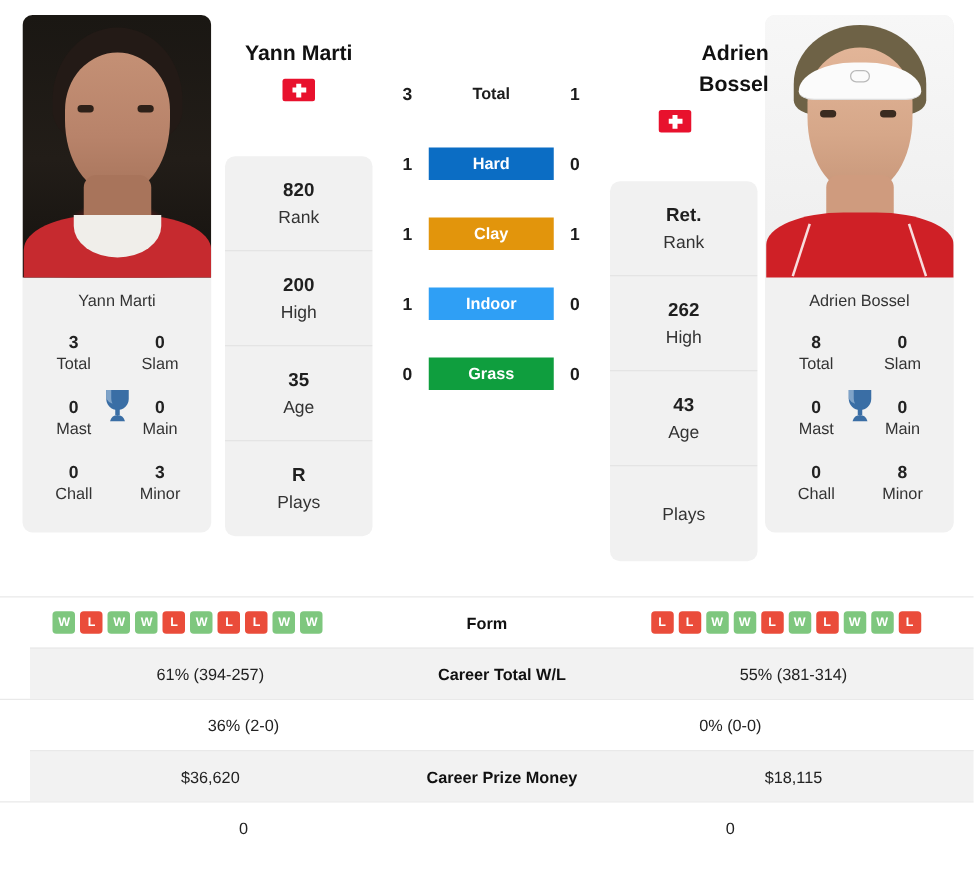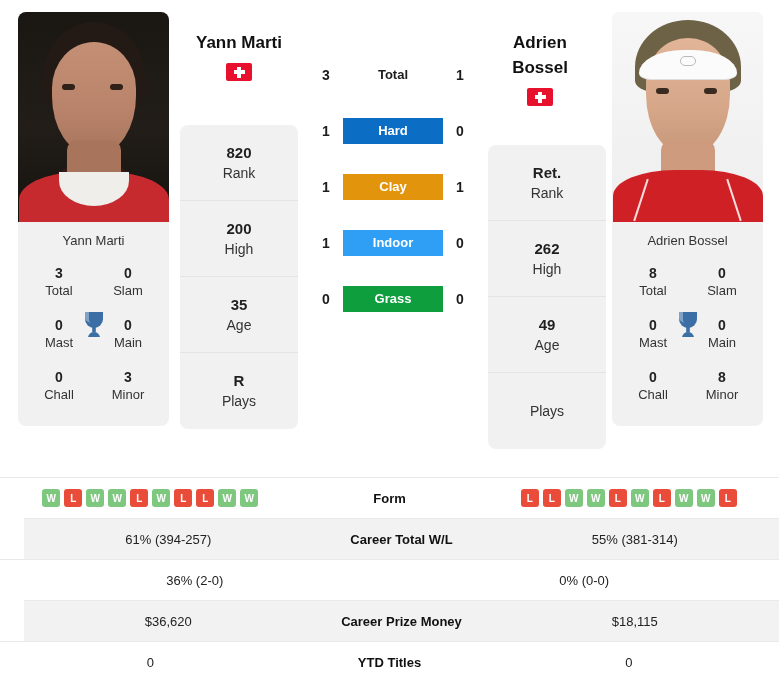--- a/index.html
+++ b/index.html
@@ -211,21 +211,21 @@
   }
 
   
   .name-head {
     position: absolute;
     top: 30px;
     text-align: center;
     width: 150px;
   }
   .name-head.l { left: 164px; }
-  .name-head.r { left: 465px; }
+  .name-head.r { left: 465px; text-align: right; }
   .pname {
     font-size: 17px;
     font-weight: bold;
     color: #111111;
     line-height: 25px;
   }
   .flag {
     width: 26px; height: 18px;
     background: #e8112d;
     border-radius: 2px;
@@ -387,21 +387,21 @@
     <div class="stat-stack right-stack">
       <div class="stat-cell">
         <div class="sval">Ret.</div>
         <div class="slab">Rank</div>
       </div>
       <div class="stat-cell">
         <div class="sval">262</div>
         <div class="slab">High</div>
       </div>
       <div class="stat-cell">
-        <div class="sval">49</div>
+        <div class="sval">43</div>
         <div class="slab">Age</div>
       </div>
       <div class="stat-cell">
         <div class="sval"></div>
         <div class="slab">Plays</div>
       </div>
     </div>
 
     <div class="player-card right">
       <div class="photo right-photo">
@@ -513,18 +513,17 @@
     </div>
 
     <div class="cmp-row shaded">
       <div class="cmp-left">$36,620</div>
       <div class="cmp-mid">Career Prize Money</div>
       <div class="cmp-right">$18,115</div>
     </div>
 
     <div class="cmp-row">
       <div class="cmp-left">0</div>
-      <div class="cmp-mid">YTD Titles</div>
       <div class="cmp-right">0</div>
     </div>
 
   </div>
 </div>
 
 </body></html>

